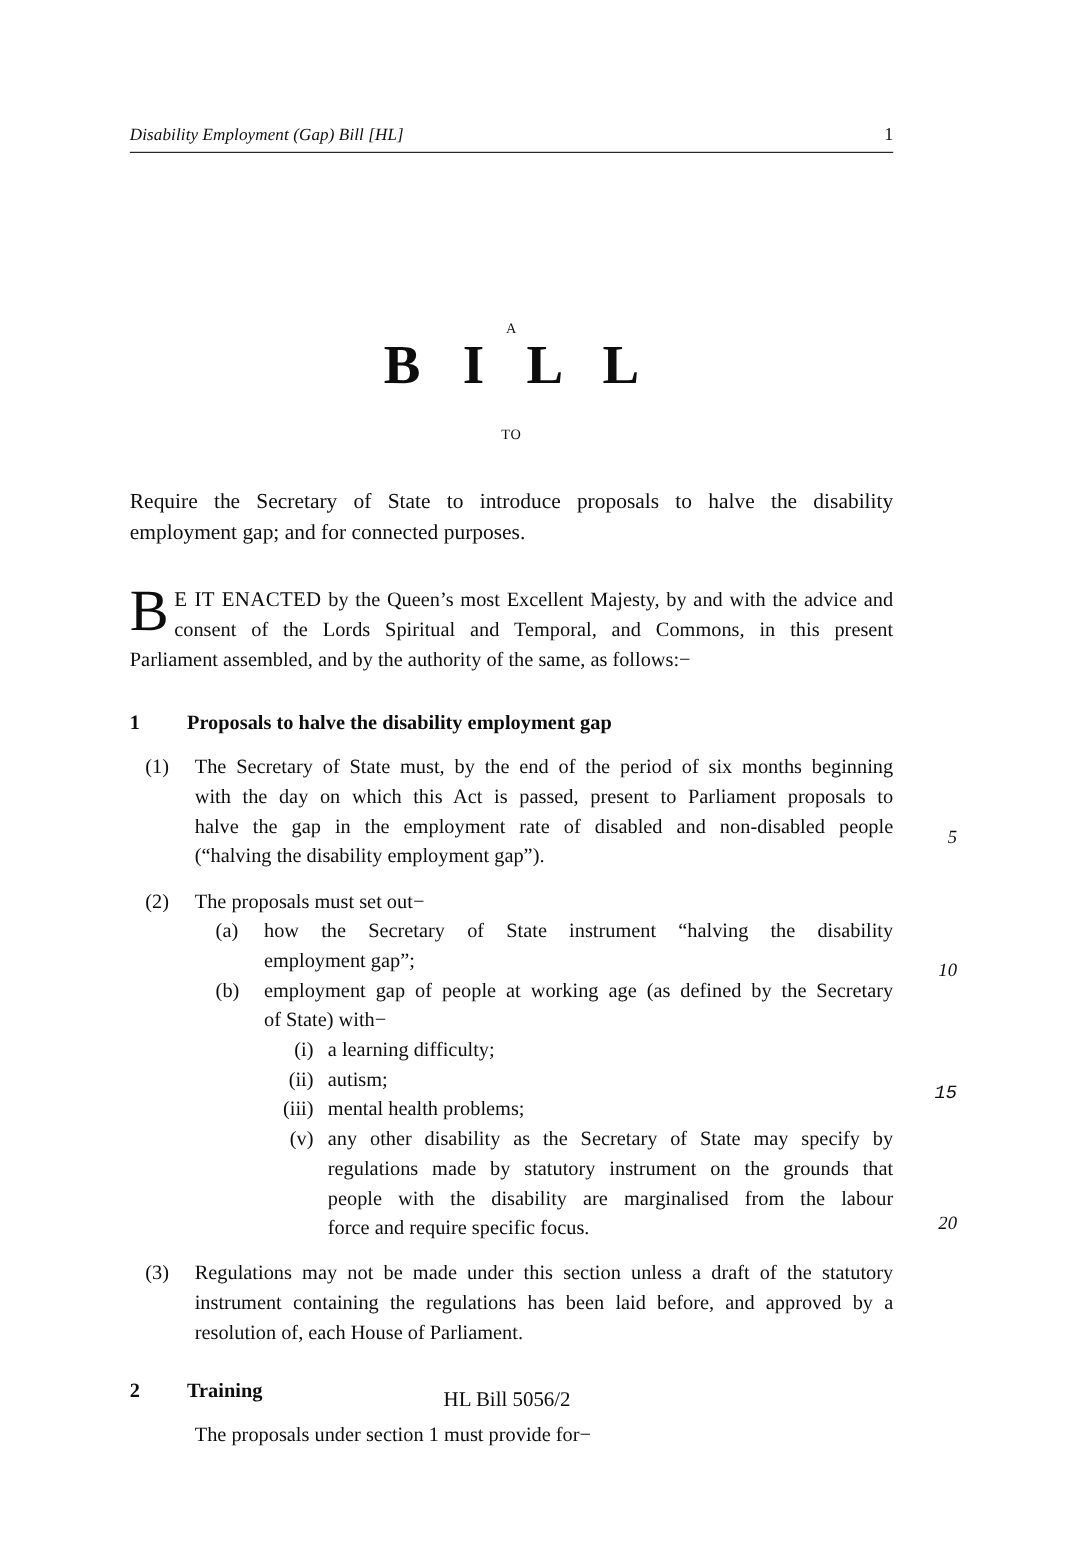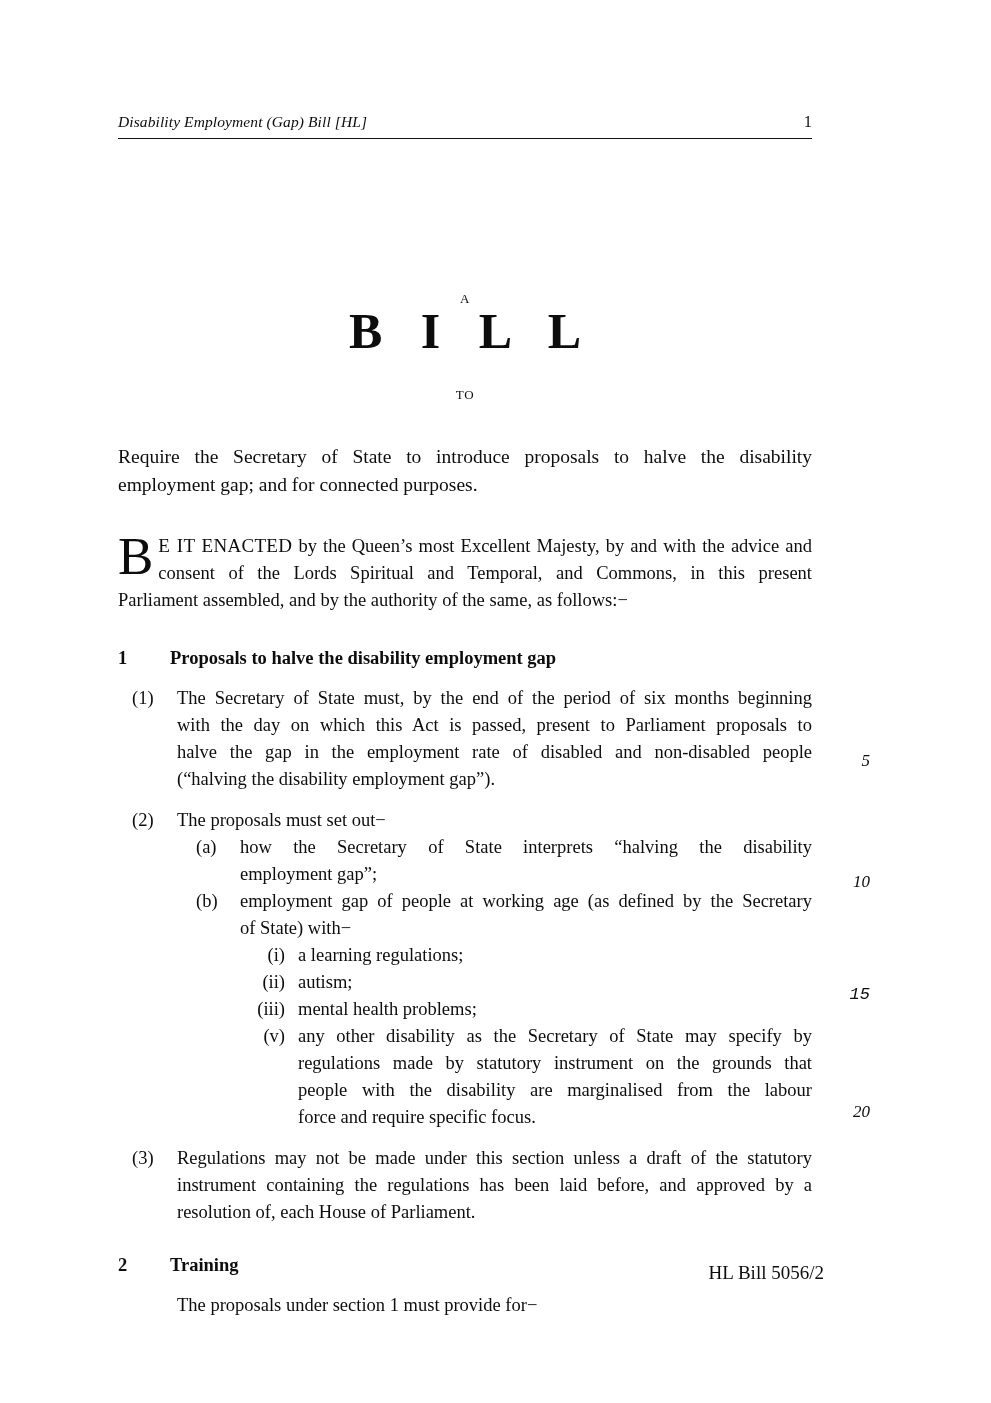--- a/index.html
+++ b/index.html
@@ -240,26 +240,26 @@
     font-style: italic;
     font-size: 17px;
     line-height: 27px;
     text-align: right;
     width: 40px;
   }
 
   
   .footer {
     position: absolute;
-    left: 130px;
+    left: 114px;
     top: 1262px;
     width: 694px;
     display: flex;
     align-items: baseline;
-    justify-content: flex-end;
+    justify-content: center;
     font-size: 19px;
   }
 </style>
 </head>
 <body>
 
 <div class="page">
 
   <div class="running-head">
     <div class="running-head-title">Disability Employment (Gap) Bill [HL]</div>
@@ -306,37 +306,37 @@
       <div class="subsec">
         <span class="subsec-num">(2)</span>
         <div class="para-text">
           <span class="lline">The proposals must set out−</span>
         </div>
       </div>
 
       <div class="alpha-item">
         <span class="alpha-num">(a)</span>
         <div class="para-text">
-          <span class="jline">how the Secretary of State interprets “halving the disability</span>
+          <span class="jline">how the Secretary of State instrument “halving the disability</span>
           <span class="lline">employment gap”;</span>
         </div>
       </div>
 
       <div class="alpha-item">
         <span class="alpha-num">(b)</span>
         <div class="para-text">
           <span class="jline">employment gap of people at working age (as defined by the Secretary</span>
           <span class="lline">of State) with−</span>
         </div>
       </div>
 
       <div class="roman-item">
         <span class="roman-num">(i)</span>
         <div class="para-text">
-          <span class="lline">a learning regulations;</span>
+          <span class="lline">a learning difficulty;</span>
         </div>
       </div>
 
       <div class="roman-item">
         <span class="roman-num">(ii)</span>
         <div class="para-text">
           <span class="lline">autism;</span>
         </div>
       </div>
 

